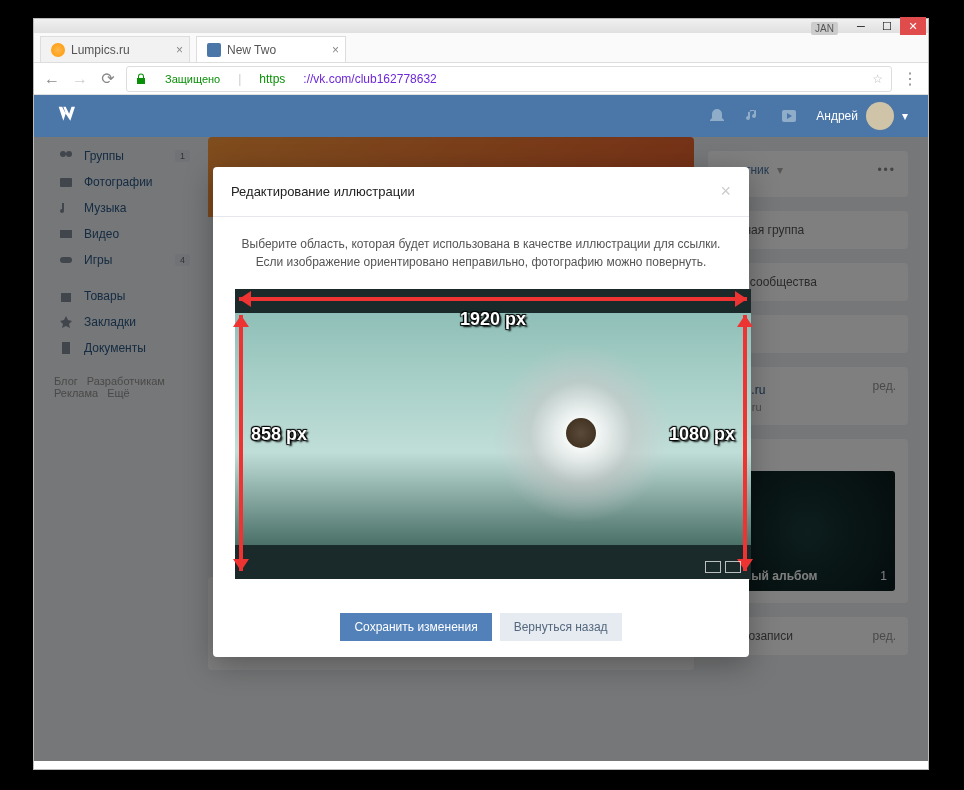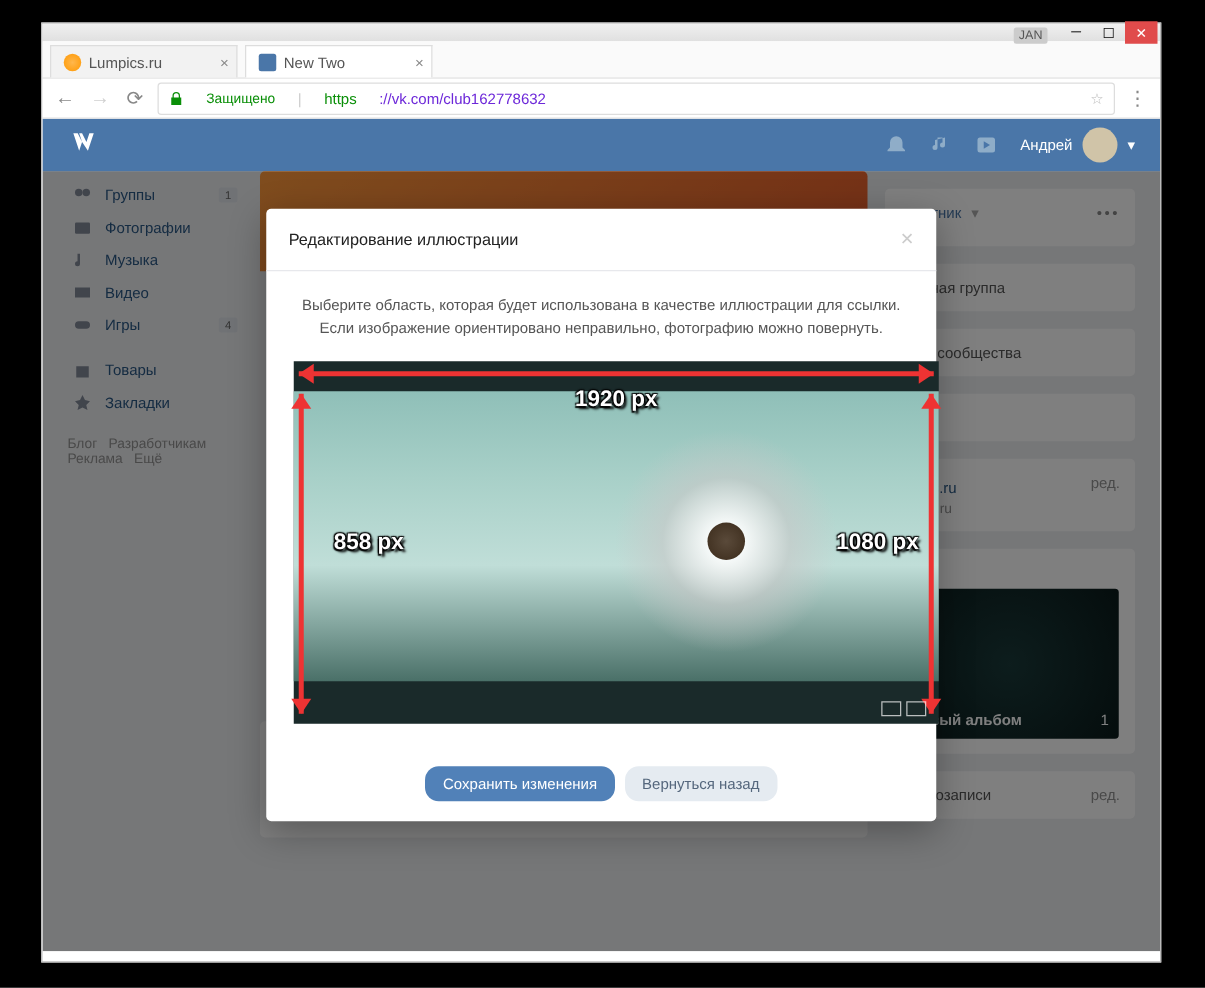--- a/index.html
+++ b/index.html
@@ -70,26 +70,26 @@
 .arrow-h::before,.arrow-h::after{content:'';position:absolute;top:-6px;width:0;height:0;border:8px solid transparent}
 .arrow-h::before{left:-8px;border-right:12px solid #e33}
 .arrow-h::after{right:-8px;border-left:12px solid #e33}
 .arrow-v-l{position:absolute;top:26px;left:4px;bottom:8px;width:4px;background:#e33;z-index:5}
 .arrow-v-r{position:absolute;top:26px;right:4px;bottom:8px;width:4px;background:#e33;z-index:5}
 .arrow-v-l::before,.arrow-v-l::after,.arrow-v-r::before,.arrow-v-r::after{content:'';position:absolute;left:-6px;width:0;height:0;border:8px solid transparent}
 .arrow-v-l::before,.arrow-v-r::before{top:-8px;border-bottom:12px solid #e33}
 .arrow-v-l::after,.arrow-v-r::after{bottom:-8px;border-top:12px solid #e33}
 .dim-label{position:absolute;font-size:18px;font-weight:700;color:#fff;text-shadow:2px 2px 2px #000,-1px -1px 1px #000,1px -1px 1px #000,-1px 1px 1px #000;z-index:6}
 .dim-w{top:20px;left:50%;transform:translateX(-50%)}
-.dim-h-l{top:50%;left:32px;transform:translateY(-50%)}
+.dim-h-l{top:50%;left:16px;transform:translateY(-50%)}
 .dim-h-r{top:50%;right:16px;transform:translateY(-50%)}
 .rotate-ctrls{position:absolute;bottom:6px;right:10px;display:flex;gap:4px;color:#fff;opacity:.7;z-index:5}
 .rot-btn{width:16px;height:12px;border:1px solid #fff;cursor:pointer}
 .modal-foot{padding:16px;text-align:center;display:flex;gap:8px;justify-content:center}
-.btn{padding:7px 14px;font-size:12px;border-radius:11px;cursor:pointer;border:none}
+.btn{padding:7px 14px;font-size:12px;border-radius:0;cursor:pointer;border:none}
 .btn-pri{background:#5181b8;color:#fff}
 .btn-sec{background:#e5ebf1;color:#55677d}
 </style>
 </head>
 <body>
 
 <div class="window">
   <div class="titlebar">
     <span class="tb-user">JAN</span>
     <div class="tb-btn">─</div>
@@ -192,20 +192,26 @@
               <rect x="3" y="5" width="10" height="9" fill="currentColor"></rect>
             </svg>
             <span>Товары</span>
           </div>
         <div class="side-item">
             <svg class="side-icon" viewBox="0 0 16 16">
               <path fill="currentColor" d="M8 2l2 4 4 1-3 3 1 4-4-2-4 2 1-4-3-3 4-1z"></path>
             </svg>
             <span>Закладки</span>
           </div>
+        <div class="side-item">
+            <svg class="side-icon" viewBox="0 0 16 16">
+              <rect x="4" y="2" width="8" height="12" fill="currentColor"></rect>
+            </svg>
+            <span>Документы</span>
+          </div>
         <div class="side-links">
           <span>Блог</span>
           <span>Разработчикам</span><br>
           <span>Реклама</span>
           <span>Ещё</span>
         </div>
       </div>
 
       <div class="main-col">
         <div class="cover-bg"></div>

